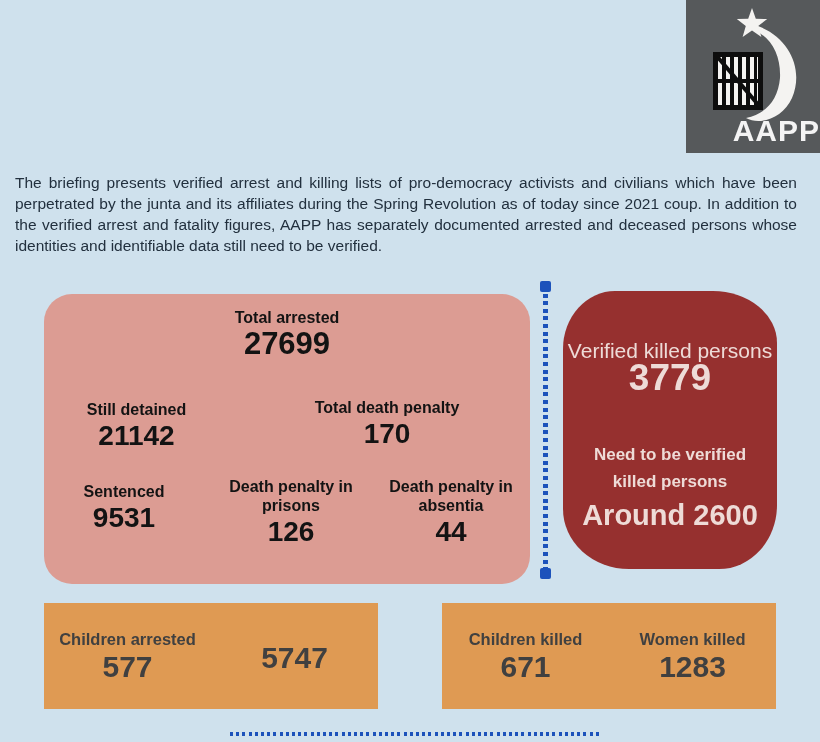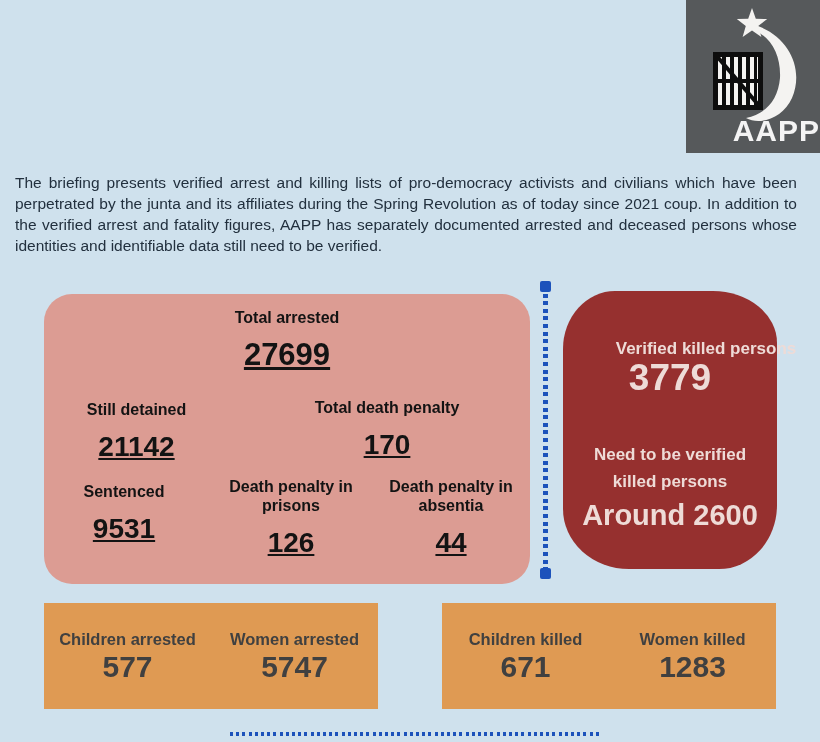--- a/index.html
+++ b/index.html
@@ -20,42 +20,42 @@
 
   
   .intro{position:absolute;left:15px;top:172px;width:782px;font-size:15.5px;line-height:21px;
          color:#22303e;text-align:justify;}
 
   
   .arrest-panel{position:absolute;left:44px;top:294px;width:486px;height:290px;
                 background:#dc9c93;border-radius:28px;}
   .stat{position:absolute;text-align:center;color:#131313;}
   .stat .lbl{font-size:16px;font-weight:700;line-height:19px;}
-  .stat .val{font-size:28px;font-weight:700;line-height:32px;margin-top:12px;text-decoration:underline;}
+  .stat .val{font-size:28px;font-weight:700;line-height:32px;margin-top:1px;}
   .s-total{left:0;width:100%;top:14px;}
   .s-total .val{font-size:31px;}
   .s-detained{left:5px;width:175px;top:106px;}
   .s-tdp{left:233px;width:220px;top:104px;}
   .s-sentenced{left:5px;width:150px;top:188px;}
   .s-dpp{left:167px;width:160px;top:183px;}
   .s-dpa{left:327px;width:160px;top:183px;}
 
   
   .connector-v{position:absolute;left:543px;top:286px;width:5px;height:288px;
                background:repeating-linear-gradient(180deg,#1c52bb 0 4px,rgba(0,0,0,0) 4px 7.6px);}
   .connector-v::before,.connector-v::after{content:"";position:absolute;left:-3px;width:11px;height:11px;
                background:#1c52bb;border-radius:2px;}
   .connector-v::before{top:-5px;}
   .connector-v::after{bottom:-5px;}
 
   
   .killed-panel{position:absolute;left:563px;top:291px;width:214px;height:278px;background:#96302f;
                 border-radius:52px 64px 58px 66px / 58px 52px 64px 60px;
                 color:#eedbd7;text-align:center;}
-  .k-verified-lbl{position:absolute;top:48px;left:0;width:100%;font-size:17px;font-weight:700;padding-left:36px;}
+  .k-verified-lbl{position:absolute;top:48px;left:0;width:100%;font-size:21px;font-weight:400;}
   .k-verified-val{position:absolute;top:66px;left:0;width:100%;font-size:37px;font-weight:700;}
   .k-unv-lbl{position:absolute;top:150px;left:23px;width:168px;font-size:17px;font-weight:700;line-height:27px;}
   .k-unv-val{position:absolute;top:208px;left:0;width:100%;font-size:29px;font-weight:700;}
 
   
   .gender-panel{position:absolute;top:603px;width:334px;height:106px;background:#df9a53;display:flex;}
   .gp-left{left:44px;}
   .gp-right{left:442px;}
   .g-item{flex:1;display:flex;flex-direction:column;justify-content:center;align-items:center;
           color:#404040;padding-top:2px;}
@@ -132,21 +132,20 @@
     <div class="k-unv-lbl">Need to be verified killed persons</div>
     <div class="k-unv-val">Around 2600</div>
   </div>
 
   <div class="gender-panel gp-left">
     <div class="g-item">
       <div class="lbl">Children arrested</div>
       <div class="val">577</div>
     </div>
     <div class="g-item">
-      <div class="lbl">Women arrested</div>
       <div class="val">5747</div>
     </div>
   </div>
 
   <div class="gender-panel gp-right">
     <div class="g-item">
       <div class="lbl">Children killed</div>
       <div class="val">671</div>
     </div>
     <div class="g-item">

